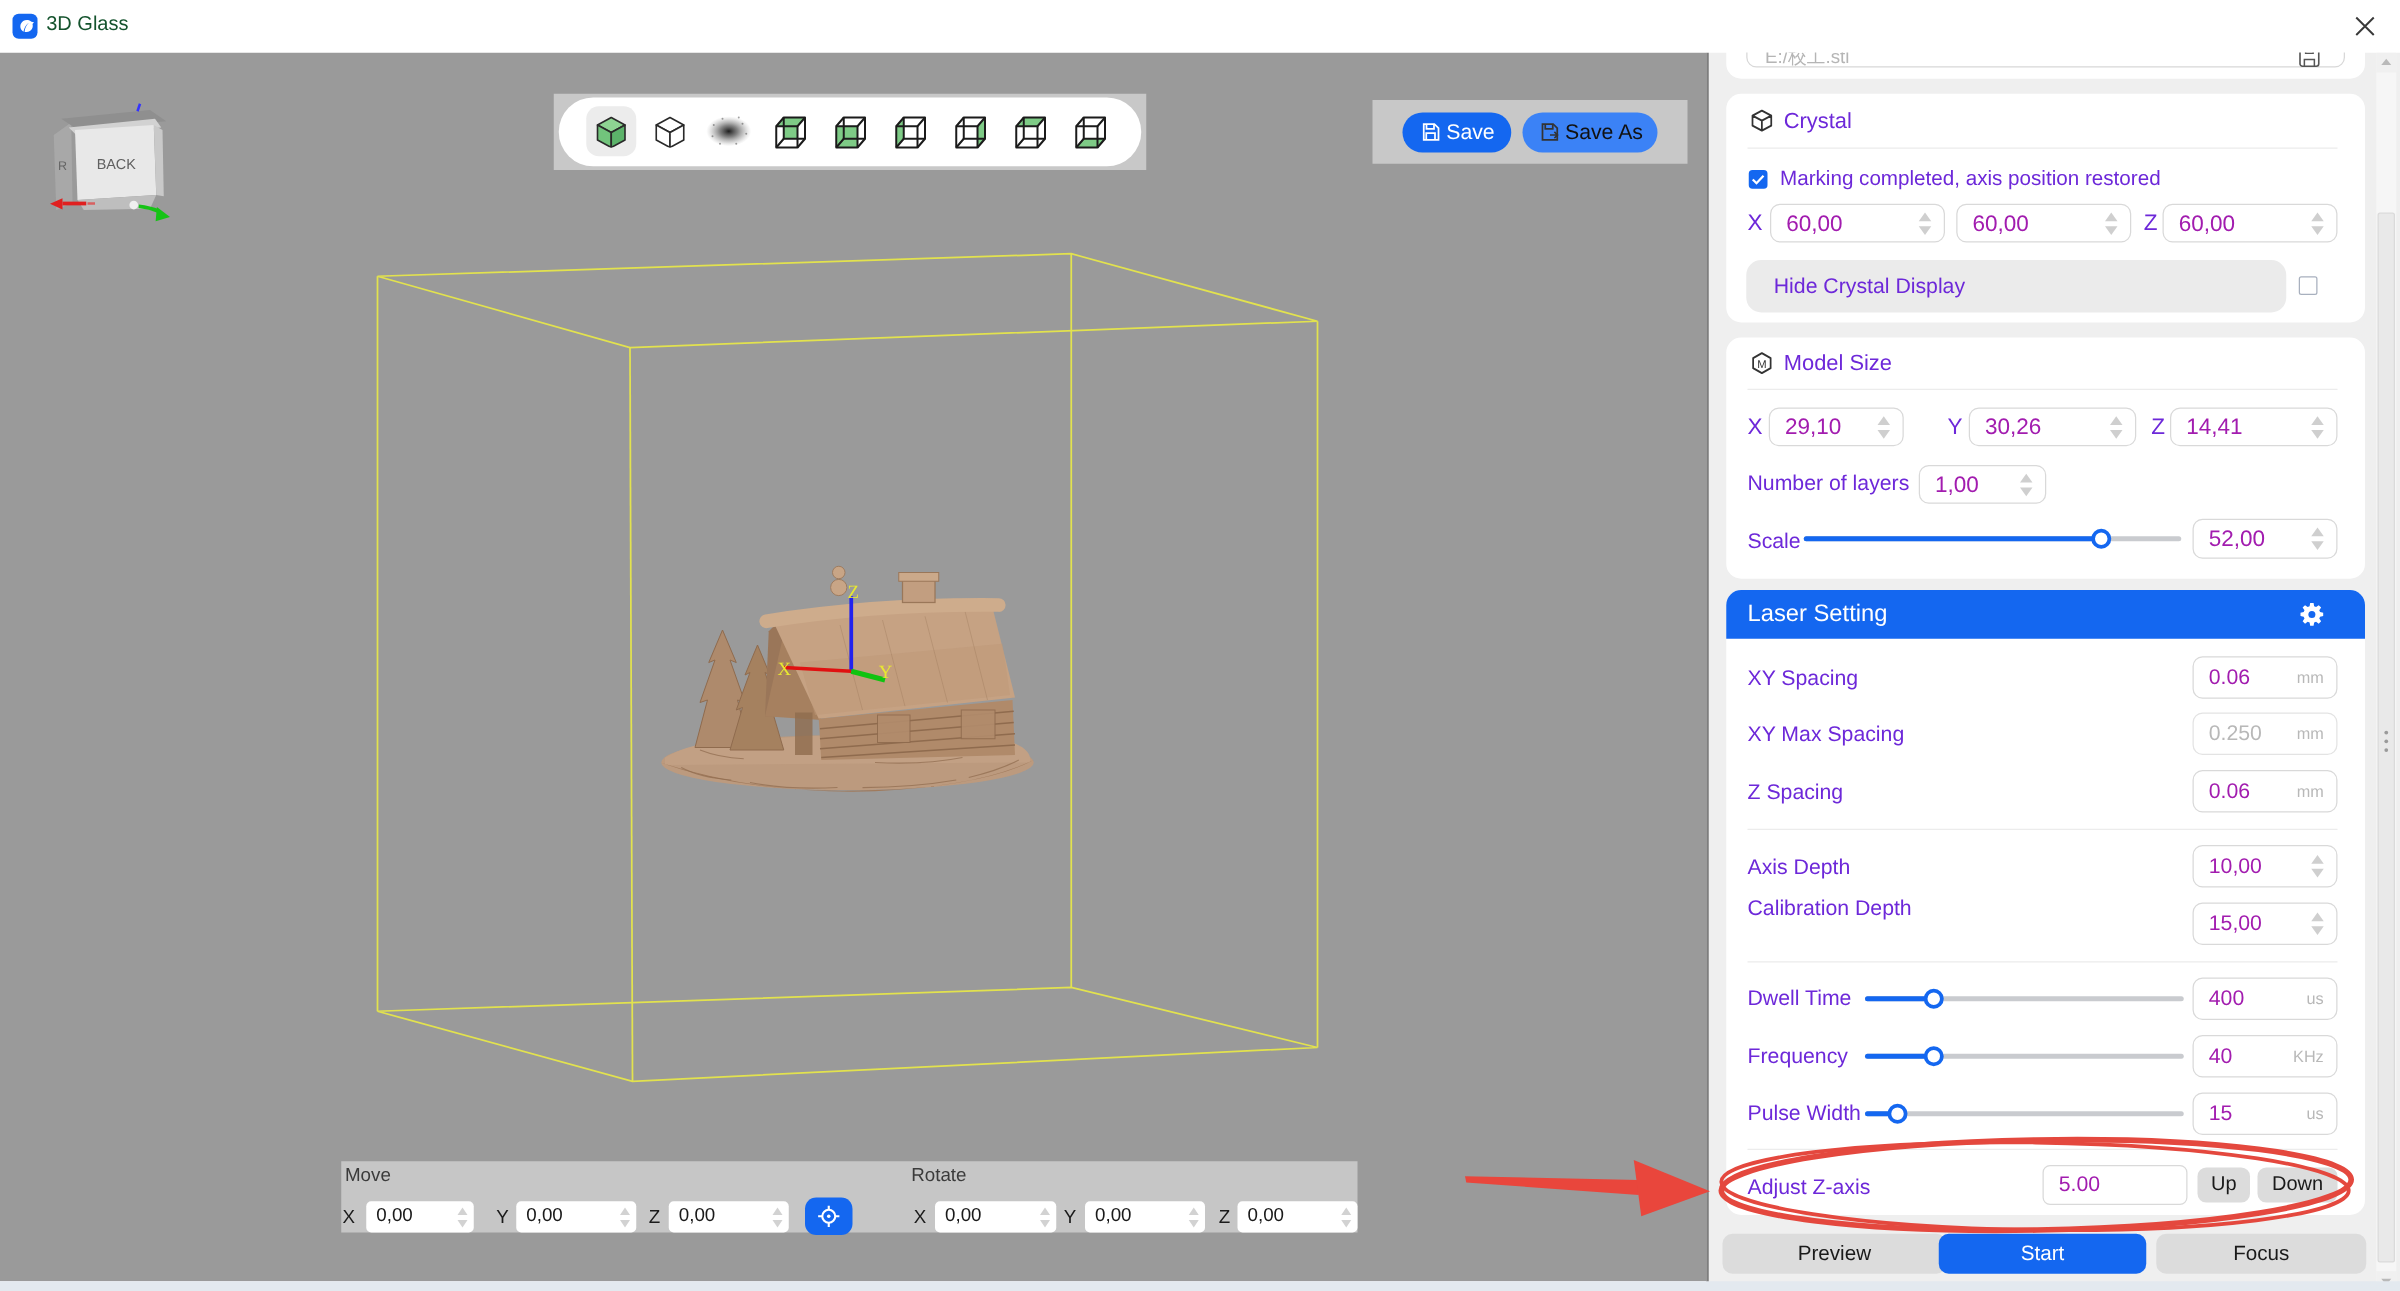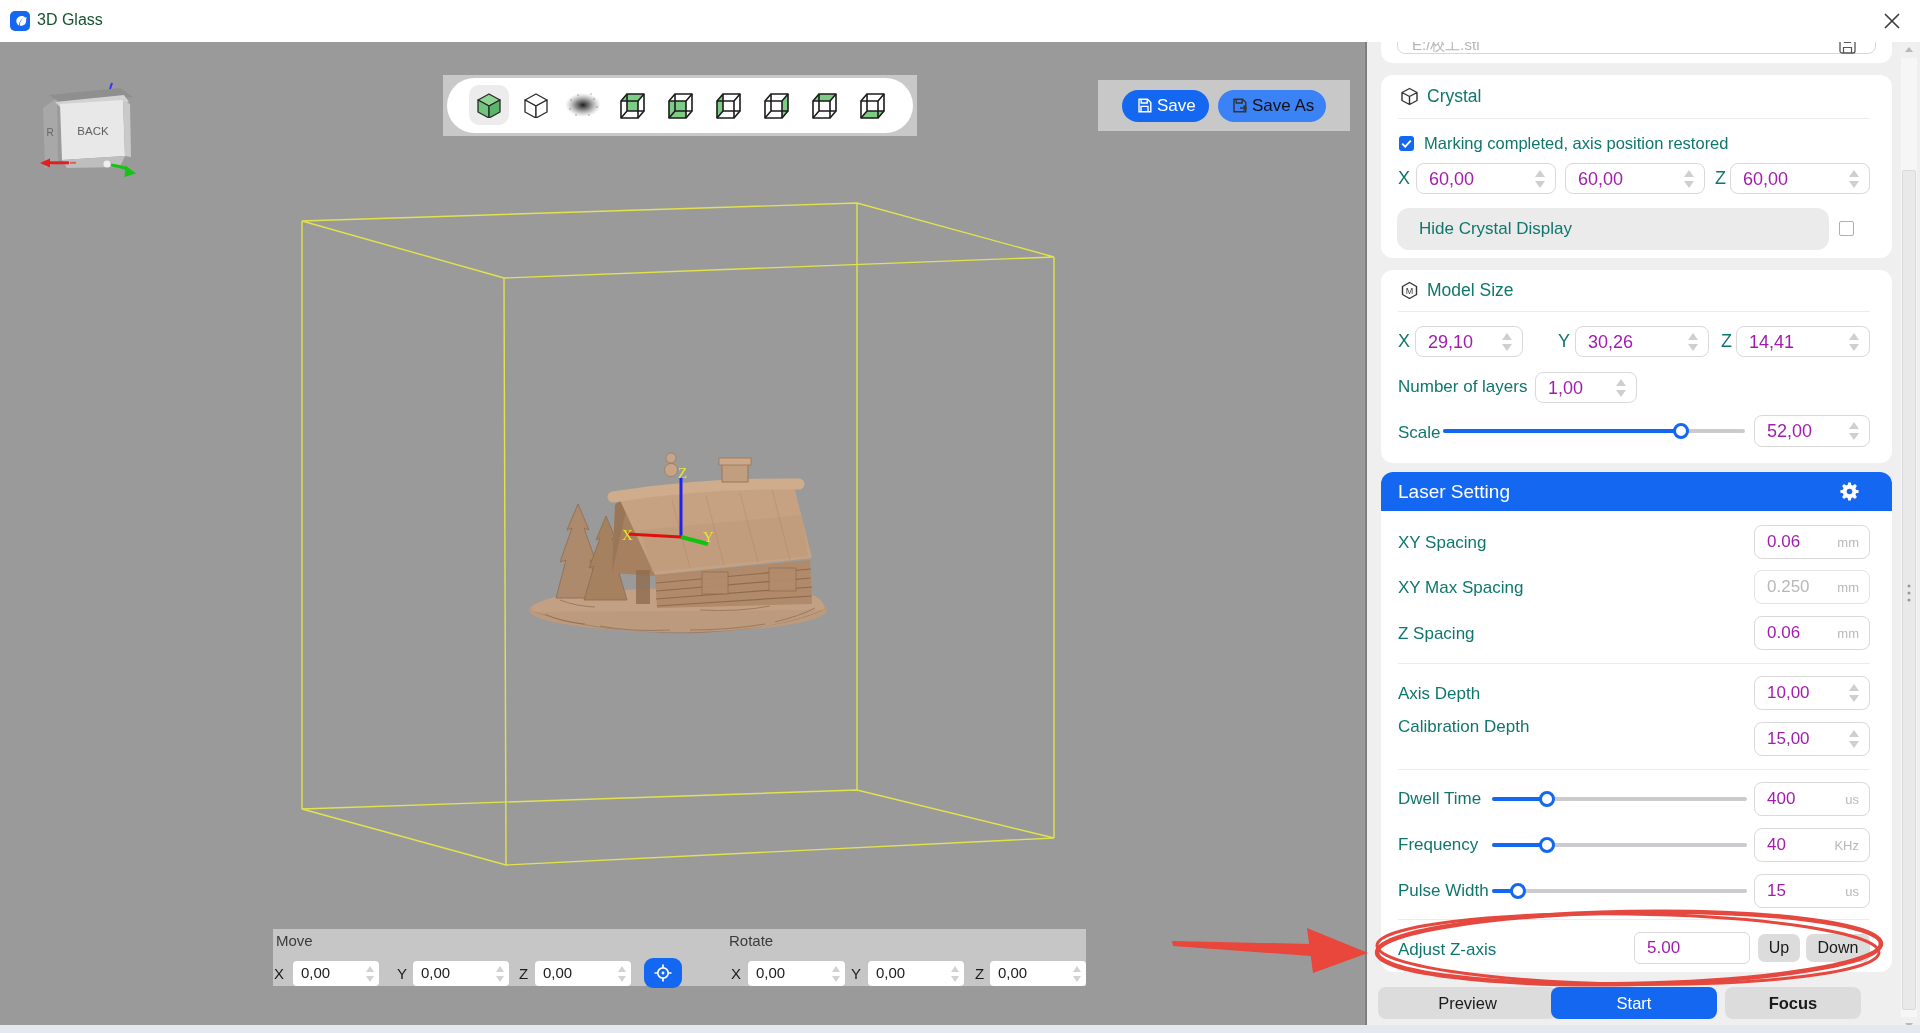--- a/index.html
+++ b/index.html
@@ -3,21 +3,21 @@
 <meta charset="utf-8">
 <style>
   * { margin:0; padding:0; box-sizing:border-box; }
   html,body { width:1920px; height:1033px; overflow:hidden; font-family:"Liberation Sans", sans-serif; background:#fff; }
   .abs { position:absolute; }
   #titlebar { position:absolute; left:0; top:0; width:1920px; height:42px; background:#fff; z-index:50; }
   #viewport { position:absolute; left:0; top:42px; width:1365px; height:983px; background:#9A9A9A; }
   #botstrip { position:absolute; left:0; top:1025px; width:1920px; height:8px; background:#E3E9EF; }
   #panel { position:absolute; left:1365px; top:42px; width:555px; height:991px; background:#EFEFEF; border-left:2px solid #7E7E7E; }
   .card { position:absolute; left:14px; background:#fff; border-radius:12px; width:511px; }
-  .lbl { position:absolute; color:#0f766e; font-size:17px; }
+  .lbl { position:absolute; color:#6d28d9; font-size:17px; }
   .numbox { position:absolute; background:#fff; border:1px solid #D9D9D9; border-radius:8px; }
   .numbox .val { position:absolute; left:12px; top:50%; transform:translateY(-50%); font-size:18px; color:#a21caf; }
   .numbox .unit { position:absolute; right:10px; top:50%; transform:translateY(-50%); font-size:13px; color:#B8B8B8; }
   .spin { position:absolute; right:9px; top:50%; transform:translateY(-50%); width:12px; height:20px; }
   .spin:before { content:""; position:absolute; left:1px; top:1px; border-left:5px solid transparent; border-right:5px solid transparent; border-bottom:7px solid #CFCFCF; }
   .spin:after { content:""; position:absolute; left:1px; bottom:1px; border-left:5px solid transparent; border-right:5px solid transparent; border-top:7px solid #CFCFCF; }
   .sep { position:absolute; left:17px; width:472px; height:1px; background:#ECECEC; }
   .gbtn { position:absolute; background:#DCDCDC; border-radius:7px; color:#1a1a1a; text-align:center; }
   .mi { position:absolute; top:961px; height:25px; background:#fff; border-radius:4px; }
   .mi span { position:absolute; left:8px; top:3px; font-size:15px; }
@@ -418,21 +418,21 @@
     <div class="lbl" style="left:17px;top:468px;">Adjust Z-axis</div>
     <div class="numbox" style="left:253px;top:460px;width:116px;height:32px;border-radius:6px;">
         <div class="val" style="font-size:17px;">5.00</div>
       </div>
     <div class="gbtn" style="left:377px;top:462px;width:42px;height:28px;font-size:16px;line-height:28px;">Up</div>
     <div class="gbtn" style="left:425px;top:462px;width:64px;height:28px;font-size:16px;line-height:28px;">Down</div>
   </div>
 
   <div class="gbtn" style="left:11px;top:945px;width:179px;height:32px;font-size:16.5px;line-height:32px;border-radius:8px;">Preview</div>
   <div class="abs" style="left:184px;top:945px;width:166px;height:32px;background:#1467F0;border-radius:8px;color:#fff;font-size:16.5px;line-height:32px;text-align:center;">Start</div>
-  <div class="gbtn" style="left:358px;top:945px;width:136px;height:32px;font-size:16.5px;line-height:32px;border-radius:8px;font-weight:bold;">Focus</div>
+  <div class="gbtn" style="left:358px;top:945px;width:168px;height:32px;font-size:16.5px;line-height:32px;border-radius:8px;">Focus</div>
 </div>
 
 <div class="abs" style="left:1901px;top:42px;width:16px;height:991px;background:#F6F6F6;">
   <div class="abs" style="left:0;top:0;width:16px;height:16px;background:#F0F0F0;"><svg width="16" height="16">
         <path d="M8 5 L12 10 H4 Z" fill="#B9B9B9"></path>
       </svg></div>
   <div class="abs" style="left:0;bottom:0;width:16px;height:16px;background:#F0F0F0;"><svg width="16" height="16">
         <path d="M8 11 L12 6 H4 Z" fill="#B9B9B9"></path>
       </svg></div>
   <div class="abs" style="left:1px;top:128px;width:14px;height:840px;background:#E9E9E9;border:1px solid #DADADA;border-radius:2px;"></div>

